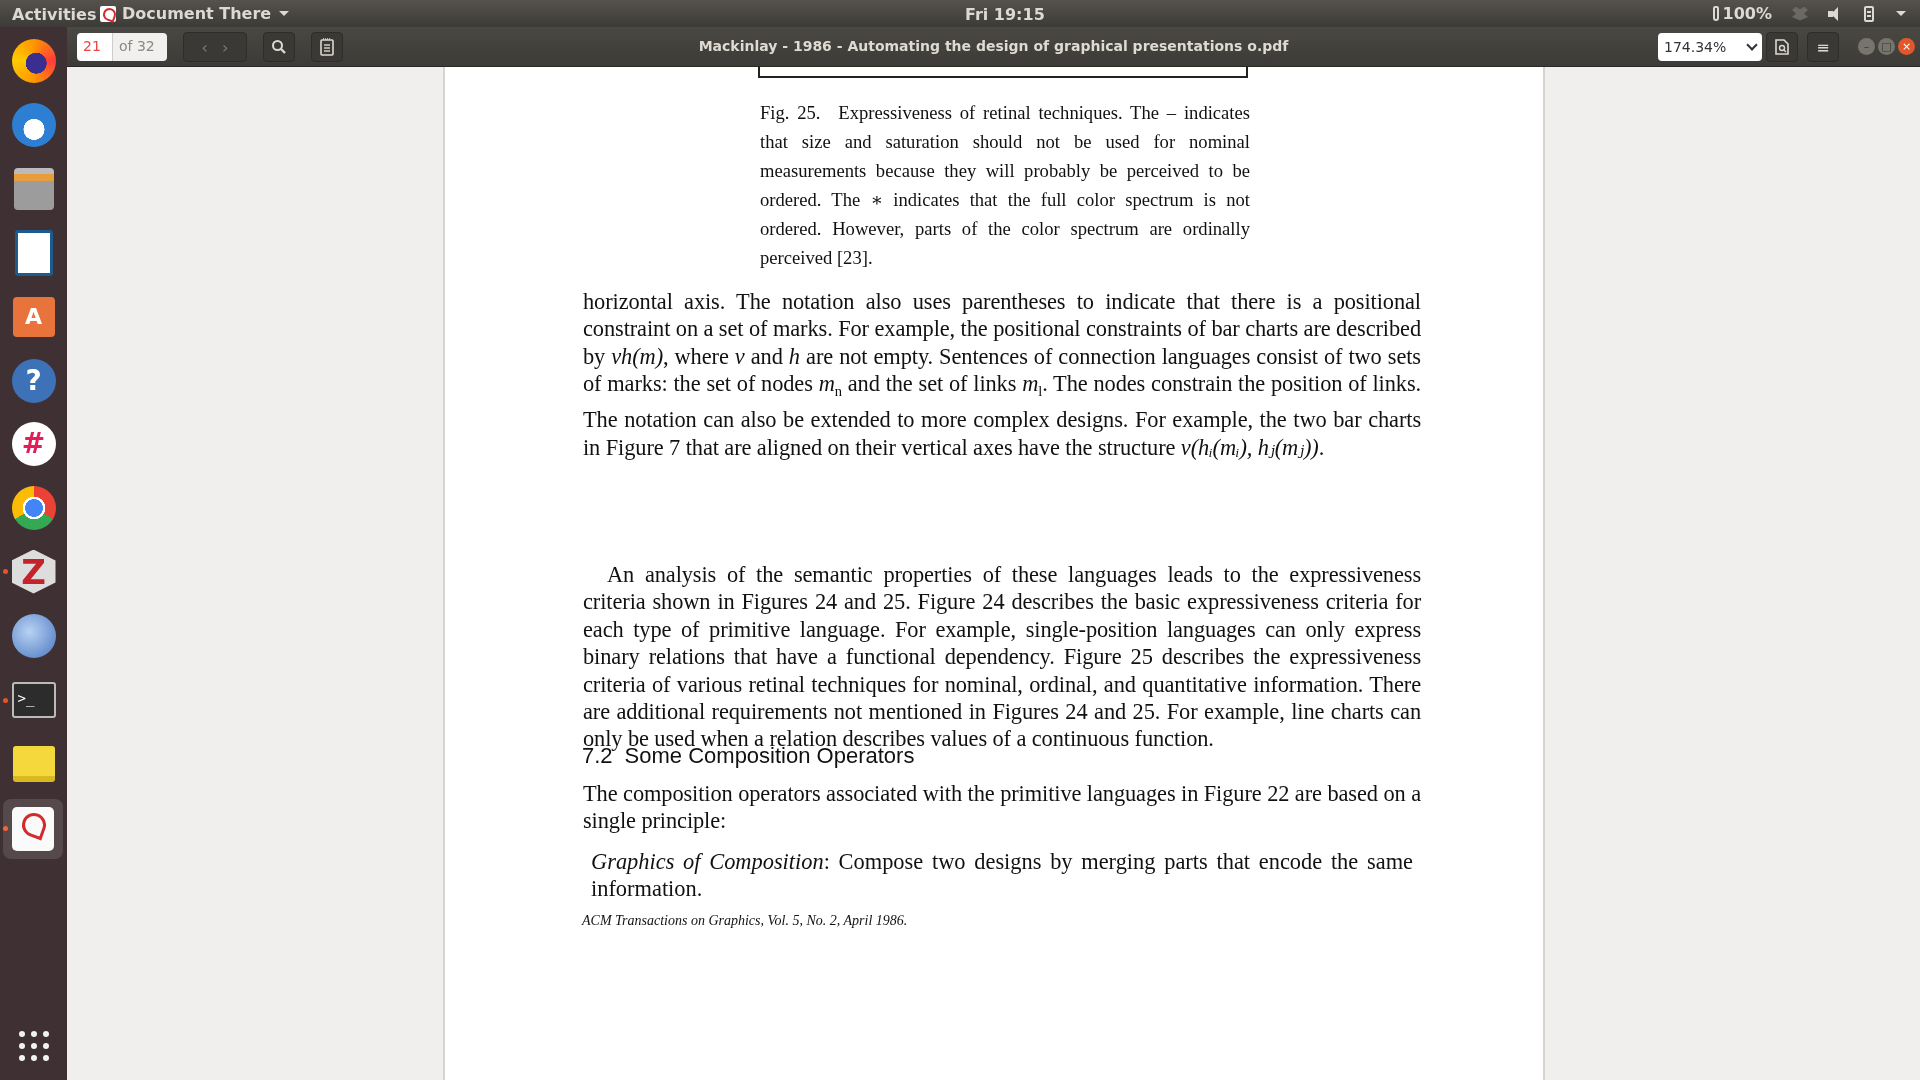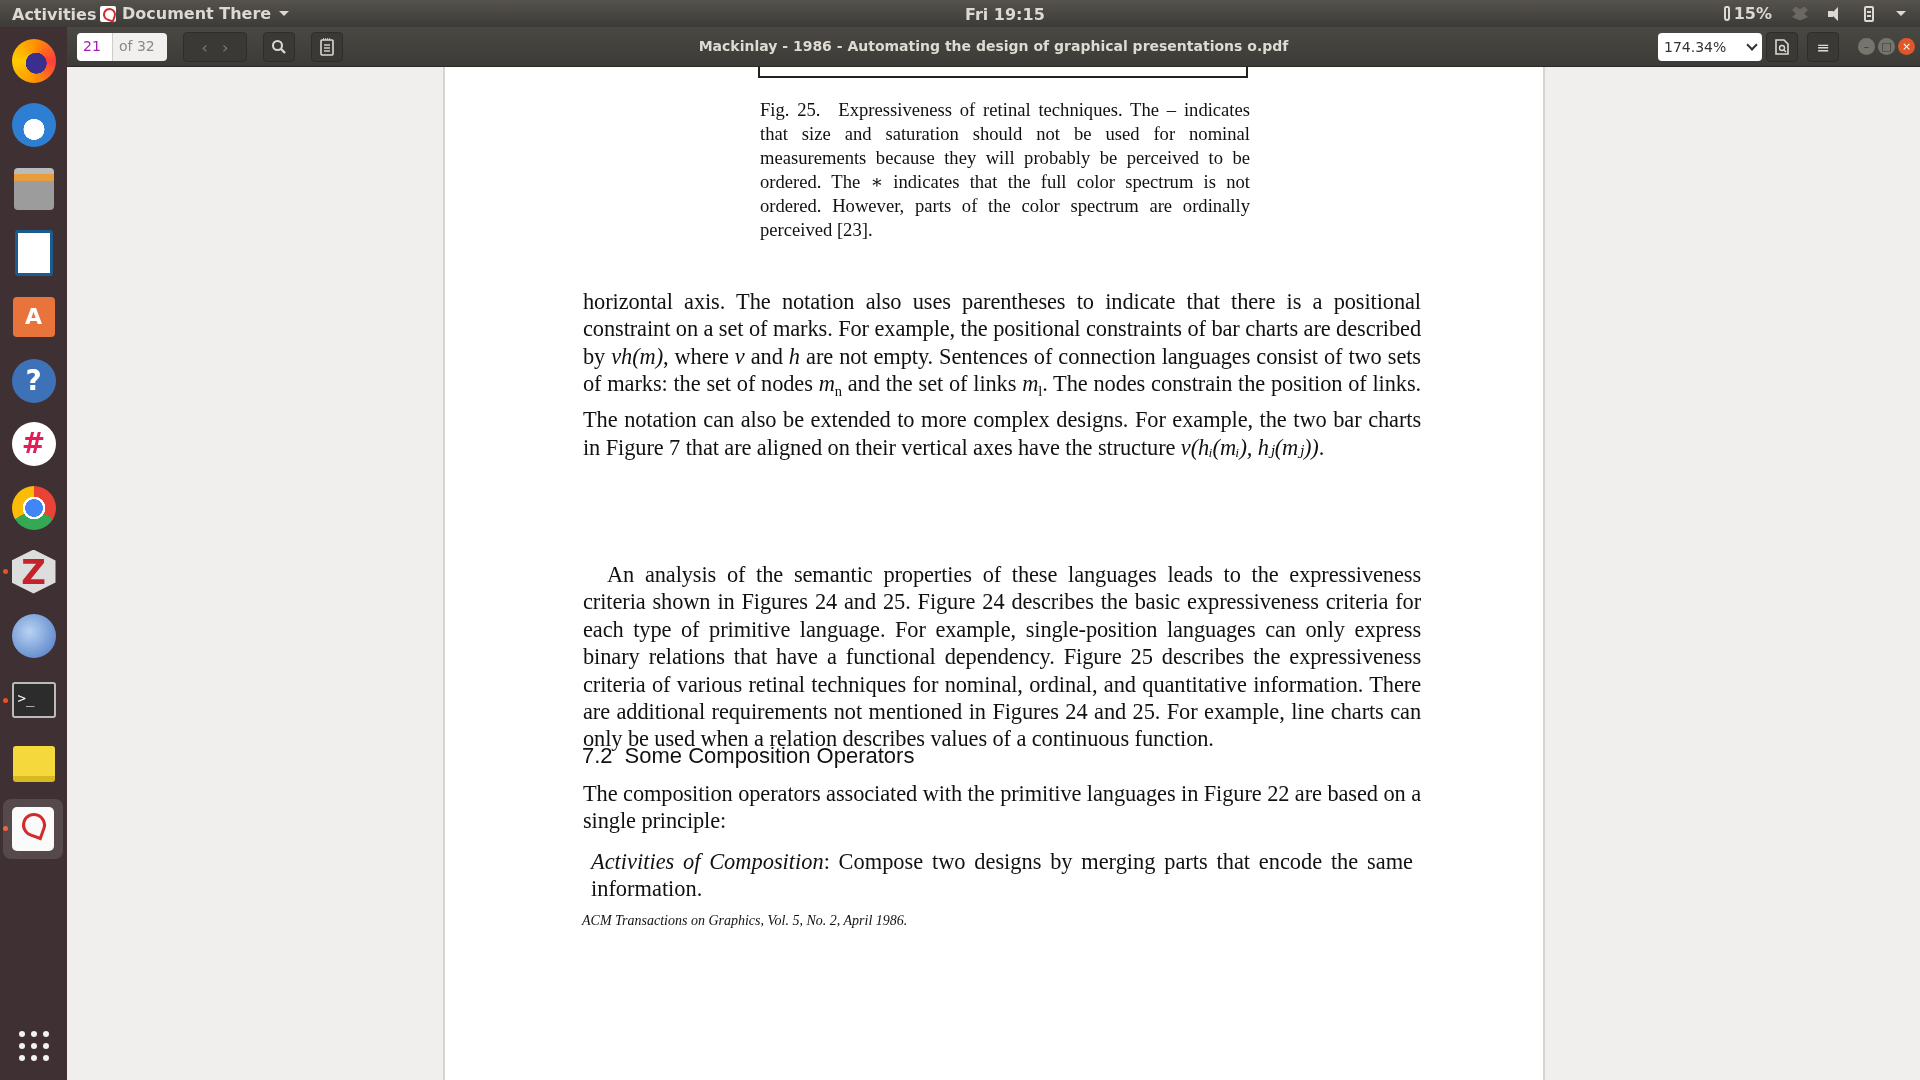--- a/index.html
+++ b/index.html
@@ -48,41 +48,41 @@
   .ic-notes { border-radius: 3px; width: 42px; height: 36px; background: #f5d83c; border-bottom: 6px solid #d9b820; }
   .ic-evince { border-radius: 5px; width: 42px; height: 44px; background: #fafafa; position: relative; }
   .ic-evince::before { content: ""; position: absolute; left: 10px; top: 6px; width: 18px; height: 18px; border: 3px solid #d12b2b; border-radius: 50% 50% 0 50%; transform: rotate(20deg); }
   .grid-btn { position: absolute; left: 19px; top: 1031px; width: 30px; height: 30px; display: grid; grid-template-columns: repeat(3, 6px); gap: 6px; }
   .grid-btn span { width: 6px; height: 6px; border-radius: 50%; background: #f3f3f3; }
 
   
   .headerbar { position: absolute; left: 67px; top: 27px; width: 1853px; height: 40px;
     background: linear-gradient(#4a4843, #3c3b37); border-bottom: 1px solid #2b2a27; }
   .page-entry { position: absolute; left: 10px; top: 6px; height: 28px; width: 90px; display: flex; border-radius: 4px; overflow: hidden; font-size: 14px; }
-  .page-entry .cur { width: 36px; background: #fff; color: #a21caf; padding: 5px 6px; border-right: 1px solid #ccc; }
+  .page-entry .cur { width: 36px; background: #fff; color: #ef4444; padding: 5px 6px; border-right: 1px solid #ccc; }
   .page-entry .total { flex: 1; background: #f1f0ee; color: #8a8883; padding: 5px 6px; }
   .hb-btn { position: absolute; top: 5px; height: 30px; border: 1px solid #2e2d2a; border-radius: 4px; background: #3a3935; display: flex; align-items: center; justify-content: center; color: #ddd9d2; font-size: 16px; }
   .nav-group { left: 116px; width: 64px; gap: 14px; color: #7d7a74; }
   .search-btn { left: 196px; width: 32px; }
   .annot-btn { left: 244px; width: 32px; }
   .doc-title { position: absolute; left: 0; width: 1853px; top: 11px; text-align: center; color: #dfdbd2; font-size: 14px; font-weight: bold; pointer-events: none; }
   .zoom-box { position: absolute; left: 1591px; top: 6px; width: 104px; height: 28px; background: #fff; border-radius: 4px; color: #333; font-size: 14px; padding: 5px 6px; display: flex; justify-content: space-between; align-items: center; }
   .chev { width: 8px; height: 8px; border-right: 2px solid #333; border-bottom: 2px solid #333; transform: rotate(45deg); margin-top: -4px; }
   .find-btn { left: 1699px; width: 32px; }
   .menu-btn { left: 1740px; width: 32px; }
   .wm-buttons { position: absolute; left: 1791px; top: 11px; display: flex; gap: 3px; }
   .wm-buttons span { width: 17px; height: 17px; border-radius: 50%; background: #77746e; display: flex; align-items: center; justify-content: center; font-size: 11px; color: #3a3935; }
   .wm-buttons .close { background: #e2572a; color: #fff; }
 
   
   .viewport { position: absolute; left: 67px; top: 67px; width: 1853px; height: 1013px; background: #f0efed; overflow: hidden; }
   .page { position: absolute; left: 376px; top: 0; width: 1102px; height: 1013px; background: #fff; border-left: 2px solid #d6d4d0; border-right: 2px solid #d6d4d0;
     font-family: "Liberation Serif", "DejaVu Serif", serif; color: #111; }
   .fig-box { position: absolute; left: 313px; top: -20px; width: 490px; height: 31px; border: 2px solid #222; border-top: none; }
-  .caption { position: absolute; left: 315px; top: 31px; width: 490px; font-size: 18.6px; line-height: 24px; text-align: justify; }
+  .caption { position: absolute; left: 315px; top: 31px; width: 490px; font-size: 18.6px; line-height: 29px; text-align: justify; }
   .caption .figno { margin-right: 10px; }
   .body { position: absolute; left: 138px; width: 838px; font-size: 22.4px; line-height: 27.4px; text-align: justify; letter-spacing: -0.1px; }
   .p1 { top: 221px; }
   .p2 { top: 494px; text-indent: 24px; }
   .section { position: absolute; left: 137px; top: 676px; font-family: "Liberation Sans", "DejaVu Sans", sans-serif; font-size: 22px; }
   .section .num { margin-right: 12px; }
   .p3 { top: 713px; }
   .principle { position: absolute; left: 146px; top: 781px; width: 822px; font-size: 22.4px; line-height: 27.4px; text-align: justify; }
   .principle i { font-style: italic; }
   .footer { position: absolute; left: 137px; top: 846px; font-size: 14px; font-style: italic; }
@@ -96,21 +96,21 @@
   <span class="activities">Activities</span>
   <div class="app-menu">
     <span class="app-icon"></span>
     <span>Document There</span>
     <span class="caret"></span>
   </div>
   <span class="clock">Fri 19:15</span>
   <div class="tray">
     <span class="temp">
       <span class="therm"></span>
-      <span>15%</span>
+      <span>100%</span>
     </span>
     <span class="dropbox"></span>
     <span class="speaker"></span>
     <span class="battery"></span>
     <span class="caret"></span>
   </div>
 </div>
 
 <div class="dock">
   <div class="dock-item" style="top:8px">
@@ -226,18 +226,18 @@
 
     <div class="body p2">An analysis of the semantic properties of these languages leads to the expressiveness criteria shown in Figures 24 and 25. Figure 24 describes the basic expressiveness criteria for each type of primitive language. For example, single-position languages can only express binary relations that have a functional dependency. Figure 25 describes the expressiveness criteria of various retinal techniques for nominal, ordinal, and quantitative information. There are additional requirements not mentioned in Figures 24 and 25. For example, line charts can only be used when a relation describes values of a continuous function.</div>
 
     <div class="section">
       <span class="num">7.2</span><span>Some Composition Operators</span>
     </div>
 
     <div class="body p3">The composition operators associated with the primitive languages in Figure 22 are based on a single principle:</div>
 
     <div class="principle">
-      <i>Activities of Composition</i><span>: Compose two designs by merging parts that encode the same information.</span>
+      <i>Graphics of Composition</i><span>: Compose two designs by merging parts that encode the same information.</span>
     </div>
 
     <div class="footer">ACM Transactions on Graphics, Vol. 5, No. 2, April 1986.</div>
   </div>
 </div>
 
 </body></html>

